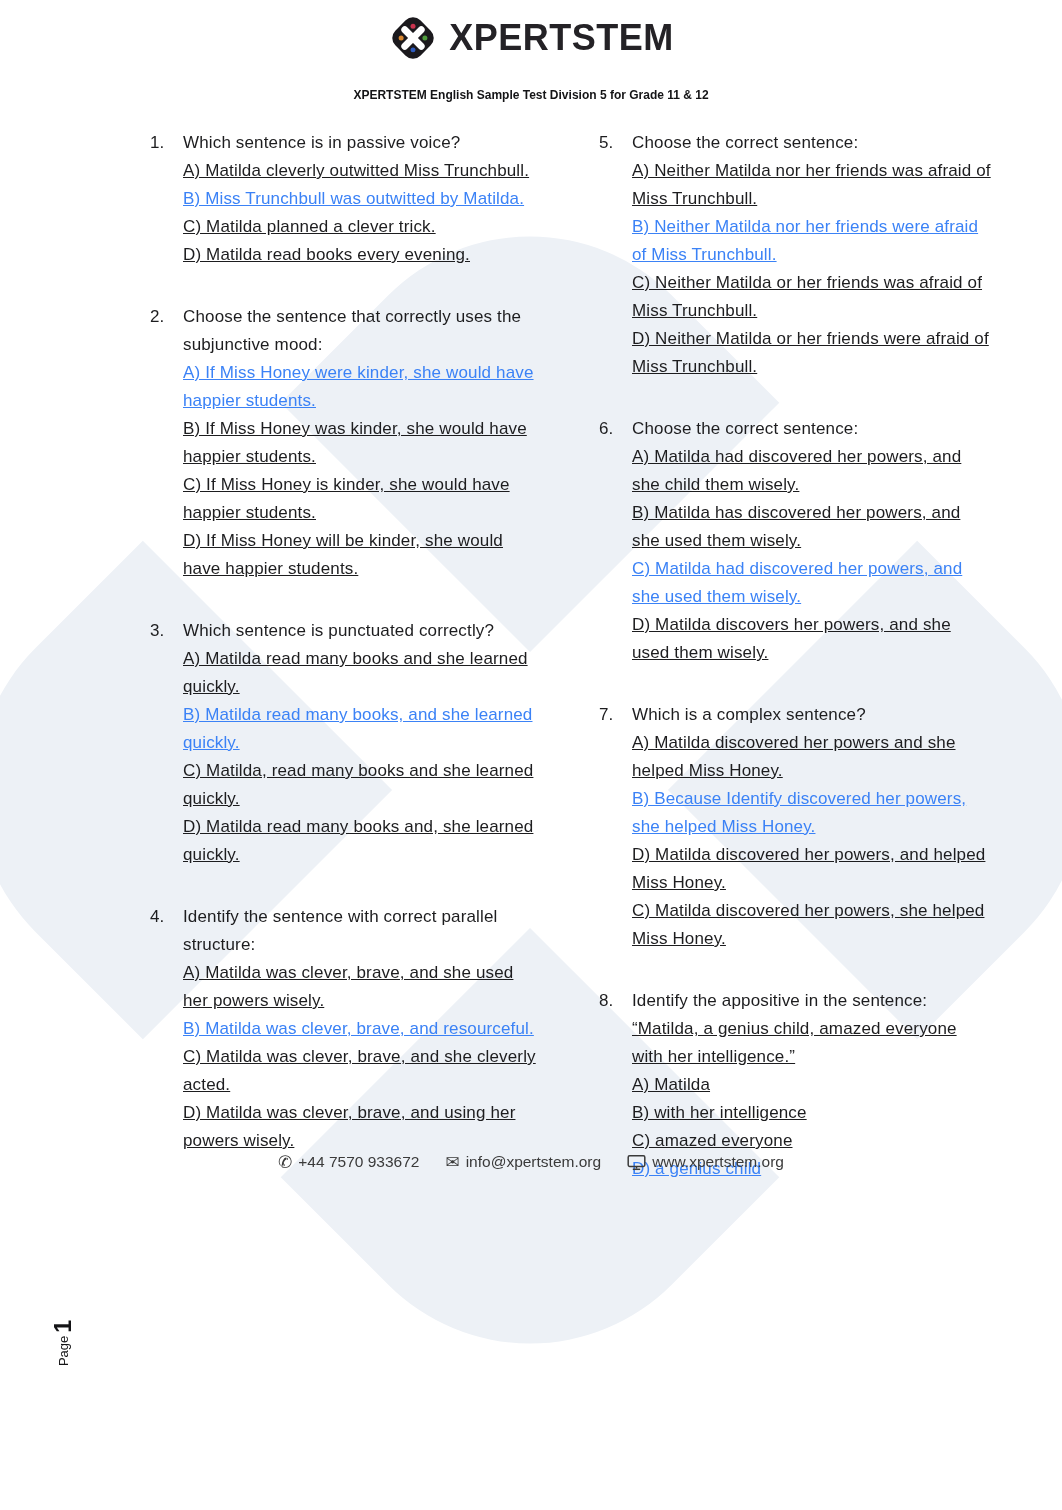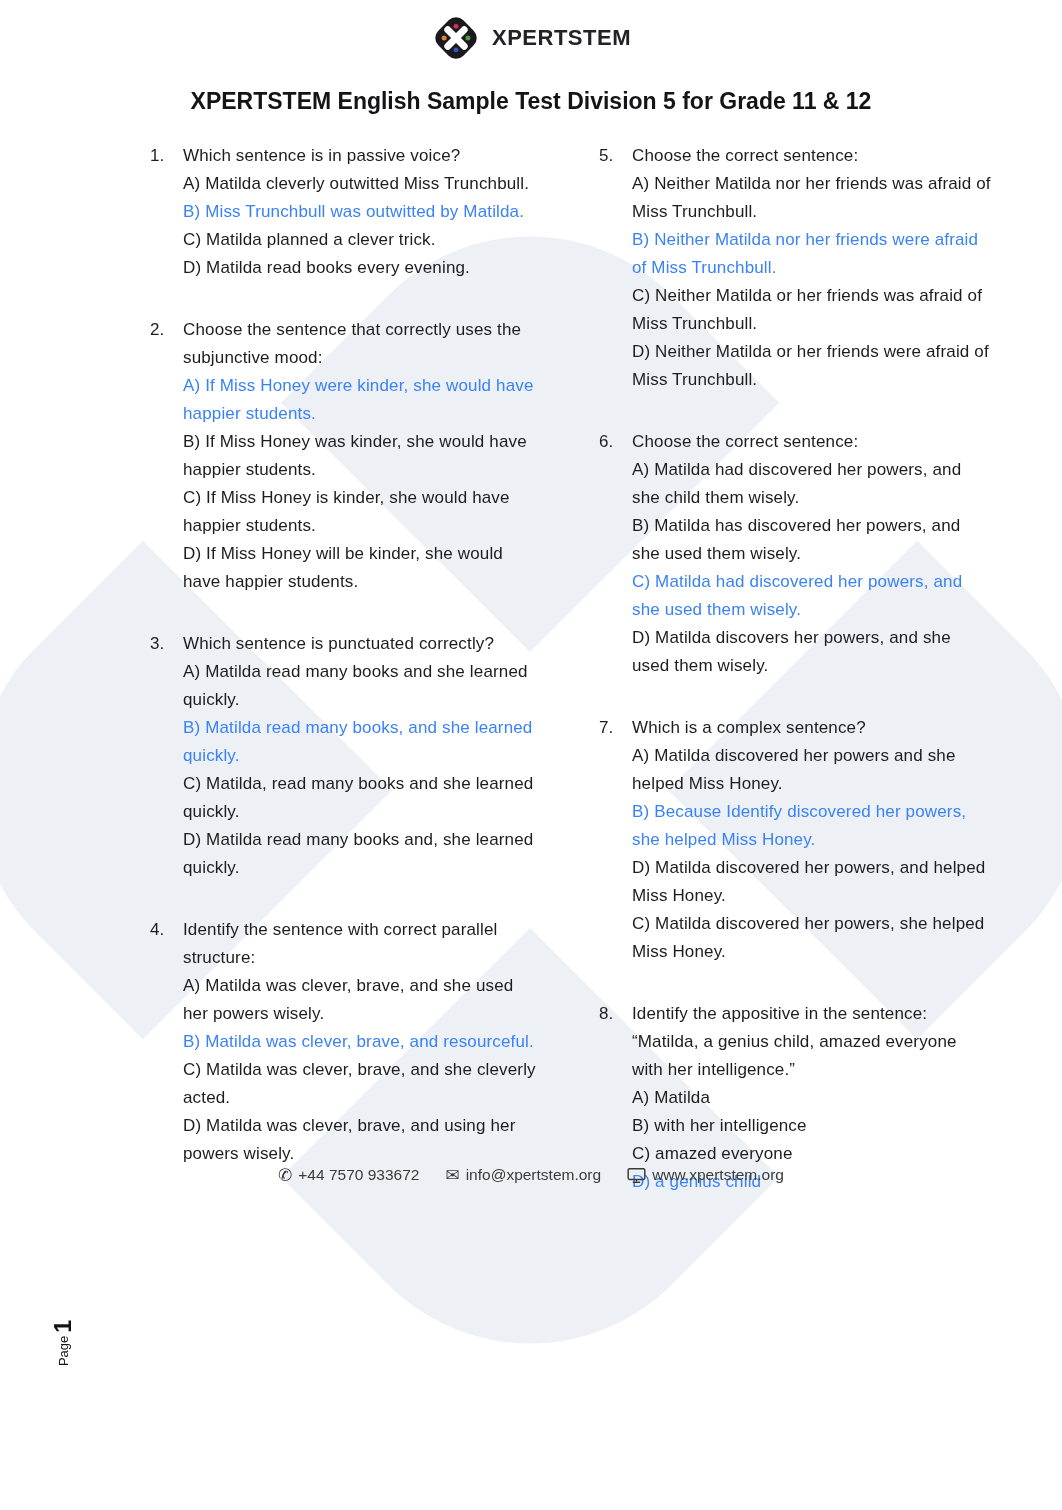--- a/index.html
+++ b/index.html
@@ -17,29 +17,29 @@
   .wm-cut{
     position:absolute;left:530px;top:790px;width:1400px;height:195px;
     background:#ffffff;border-radius:98px;
   }
   .wm-cut.a{transform:translate(-50%,-50%) rotate(45deg);}
   .wm-cut.b{transform:translate(-50%,-50%) rotate(-45deg);}
   
   .page{position:relative;z-index:1;}
   .header{display:flex;justify-content:center;align-items:center;gap:11px;padding-top:13px;}
   .logo-icon{width:50px;height:50px;display:block;}
-  .brand-name{font-size:22px;font-weight:800;letter-spacing:.5px;color:#242226;}
-  .doc-title{text-align:center;font-size:23px;font-weight:700;color:#141416;margin-top:25px;}
+  .brand-name{font-size:36px;font-weight:800;letter-spacing:.5px;color:#242226;}
+  .doc-title{text-align:center;font-size:12px;font-weight:700;color:#141416;margin-top:25px;}
   .main{display:flex;gap:57px;padding:27px 0 0 150px;}
   .col{width:392px;}
   .question{display:flex;margin-bottom:34px;font-size:17px;line-height:28px;letter-spacing:.15px;}
   .qnum{width:33px;flex-shrink:0;}
   .qbody{flex:1;}
   .prompt b{font-weight:400;}
-  .opt,.quote{color:#1d1d1f;}
+  .opt,.quote{color:#1d1d1f;text-decoration:underline;}
   .opt.red{color:#3b82f6;}
   
   .page-label{
     position:absolute;left:23px;top:1329px;width:80px;height:28px;
     display:flex;align-items:center;justify-content:center;gap:3px;
     transform:rotate(-90deg);color:#141416;
   }
   .page-label .word{font-size:13px;}
   .page-label .num{font-size:23px;font-weight:700;}
   

